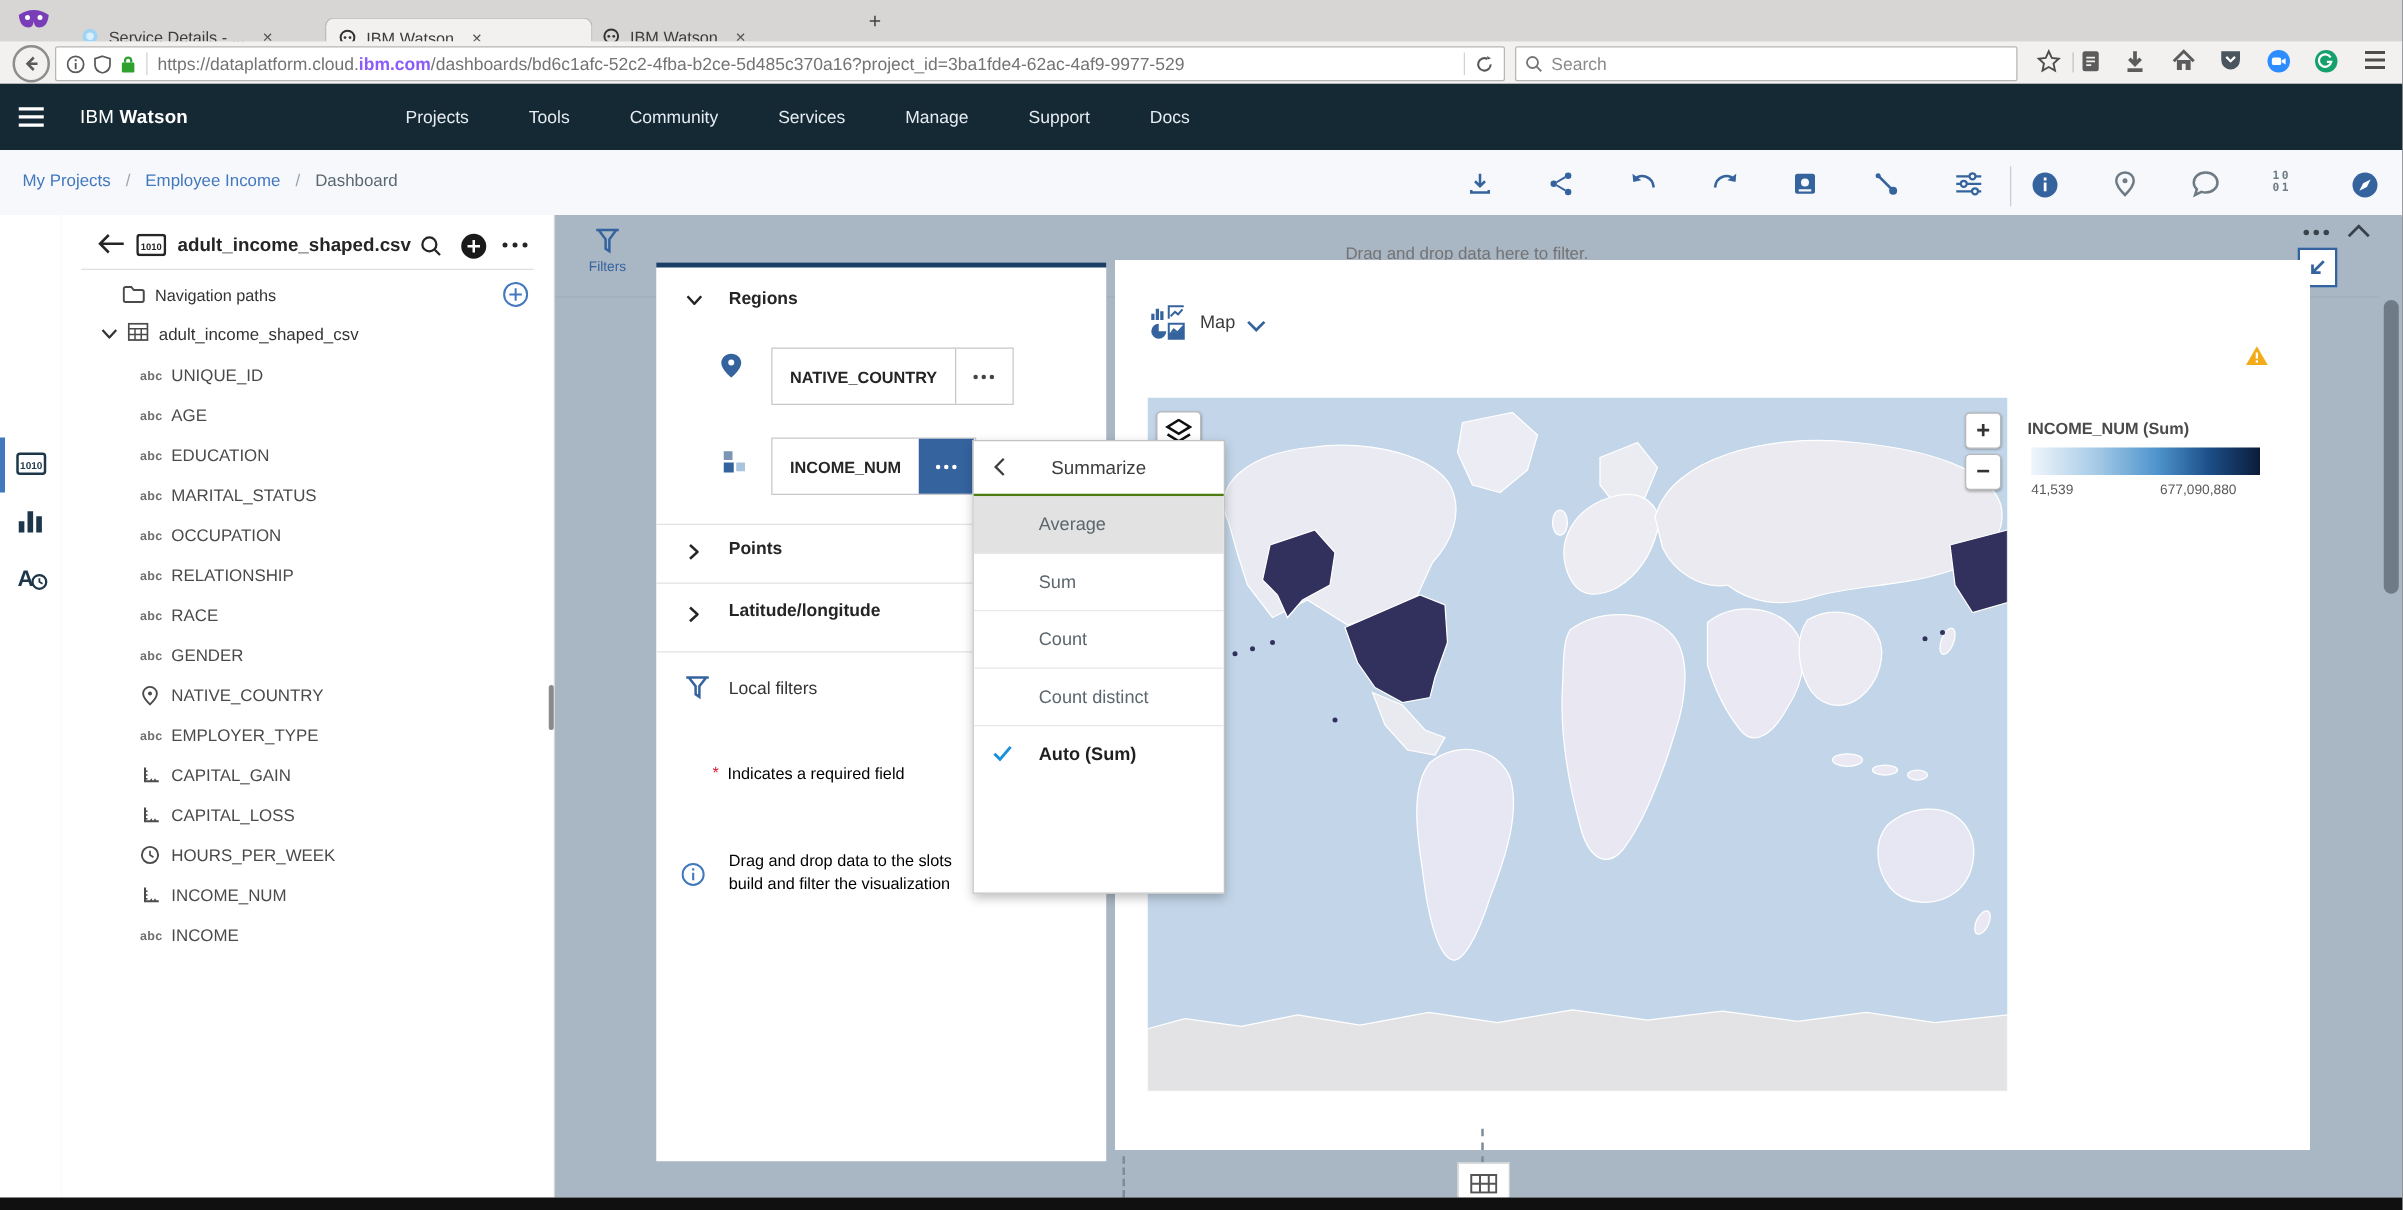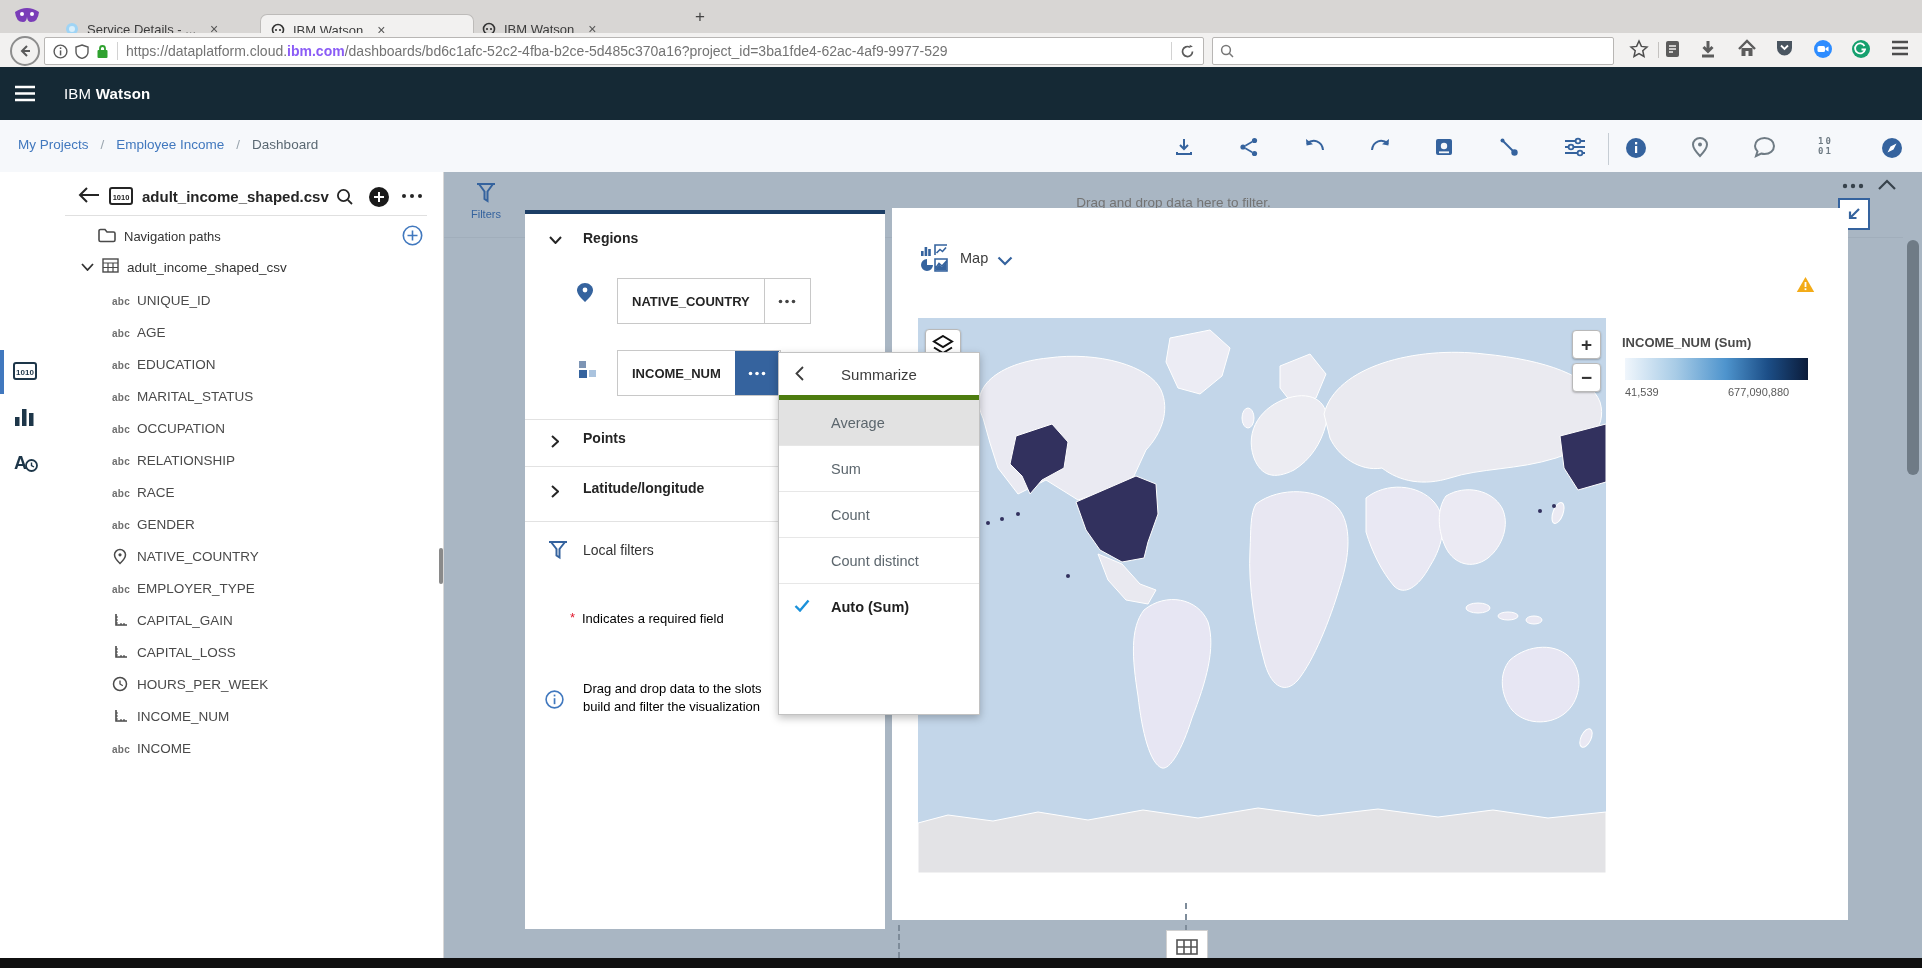--- a/index.html
+++ b/index.html
@@ -59,21 +59,21 @@
   .props{left:525px;top:210px;width:360px;height:715px;background:#fff;border-top:4px solid #1c3e66;}
   .sec-label{font-size:14px;font-weight:bold;color:#252525;}
   .slotbox{position:absolute;height:44px;background:#fff;border:1px solid #c8c8c8;display:flex;align-items:stretch;}
   .slotlabel{display:flex;align-items:center;padding:0 14px;font-size:13px;font-weight:bold;color:#252525;}
   .slotdots{width:44px;border-left:1px solid #c8c8c8;display:flex;align-items:center;justify-content:center;color:#444;}
   .slotdots.active{background:#35639e;border-left:none;color:#fff;}
   .note{font-size:13px;color:#000000;}
   
   .menu{left:778px;top:352px;width:200px;height:361px;background:#fff;border:1px solid #c2c2c2;
         box-shadow:0 3px 8px rgba(0,0,0,.25);z-index:9;}
-  .menu-header{position:relative;height:42px;border-bottom:5px solid #4d7c0f;display:flex;align-items:center;justify-content:center;
+  .menu-header{position:relative;height:42px;border-bottom:2px solid #4d7c0f;display:flex;align-items:center;justify-content:center;
                font-size:15px;color:#3c3c3c;}
   .mi{position:relative;height:45px;border-bottom:1px solid #e7e7e7;display:flex;align-items:center;
       padding-left:52px;font-size:14.5px;color:#5c666d;}
   .mi.hovered{background:#e2e2e2;}
   .mi.selected{color:#1f1f1f;font-weight:bold;}
   
   .mapcard{left:892px;top:208px;width:956px;height:712px;background:#fff;}
   .mapbtn{position:absolute;background:#fff;border:1px solid #b9b9b9;border-radius:4px;box-shadow:0 1px 2px rgba(0,0,0,.25);
           display:flex;align-items:center;justify-content:center;}
   .legend-title{position:absolute;font-size:13px;font-weight:bold;color:#4a4a4a;}
@@ -173,20 +173,21 @@
           </span>
       </span>
     </div>
     <div class="searchfield">
       <span class="abs" style="left:7px;top:6px">
           <svg width="14" height="14" viewBox="0 0 14 14">
             <circle cx="6" cy="6" r="4.4" fill="none" stroke="#777" stroke-width="1.5"></circle>
             <path d="M9.3 9.3 L13 13" stroke="#777" stroke-width="1.5"></path>
           </svg>
         </span>
+      <input placeholder="Search" style="">
     </div>
     <span class="tool-ico" style="left:1629px">
         <svg width="20" height="20" viewBox="0 0 20 20">
           <path d="M10 2 L12.4 7.4 L18 8 L13.8 11.8 L15 17.5 L10 14.6 L5 17.5 L6.2 11.8 L2 8 L7.6 7.4 Z" fill="none" stroke="#4d4d4d" stroke-width="1.5"></path>
         </svg>
       </span>
     <span class="abs" style="left:1658px;top:9px;width:1px;height:16px;background:#c4c2c0"></span>
     <span class="tool-ico" style="left:1663px">
         <svg width="19" height="20" viewBox="0 0 19 20">
           <rect x="3" y="2" width="13" height="16" rx="2" fill="#5c5c5c"></rect>
@@ -231,20 +232,29 @@
       </span>
   </div>
 
   <div class="abs ibmnav">
     <span class="abs" style="left:14px;top:18px">
       <svg width="22" height="17" viewBox="0 0 22 17">
           <path d="M1 2 H21 M1 8.5 H21 M1 15 H21" stroke="#fff" stroke-width="2.6"></path>
         </svg>
     </span>
     <span class="brand"><span>IBM</span> <b>Watson</b></span>
+    <div class="navitems">
+      <span class="navitem">Projects</span>
+      <span class="navitem">Tools</span>
+      <span class="navitem">Community</span>
+      <span class="navitem">Services</span>
+      <span class="navitem">Manage</span>
+      <span class="navitem">Support</span>
+      <span class="navitem">Docs</span>
+    </div>
     <div class="nav-right">
       <span>
           <svg width="18" height="20" viewBox="0 0 18 20">
             <path d="M9 2 C5.5 2 4 4.8 4 8 C4 12 2.5 13.5 2.5 13.5 H15.5 C15.5 13.5 14 12 14 8 C14 4.8 12.5 2 9 2 Z" fill="none" stroke="#e6ecf1" stroke-width="1.6"></path>
             <path d="M7.3 16.5 a1.8 1.8 0 0 0 3.4 0" fill="none" stroke="#e6ecf1" stroke-width="1.6"></path>
           </svg>
         </span>
       <span class="account">Mahitab Hassan's Acco...</span>
       <span class="avatar">MH</span>
     </div>

